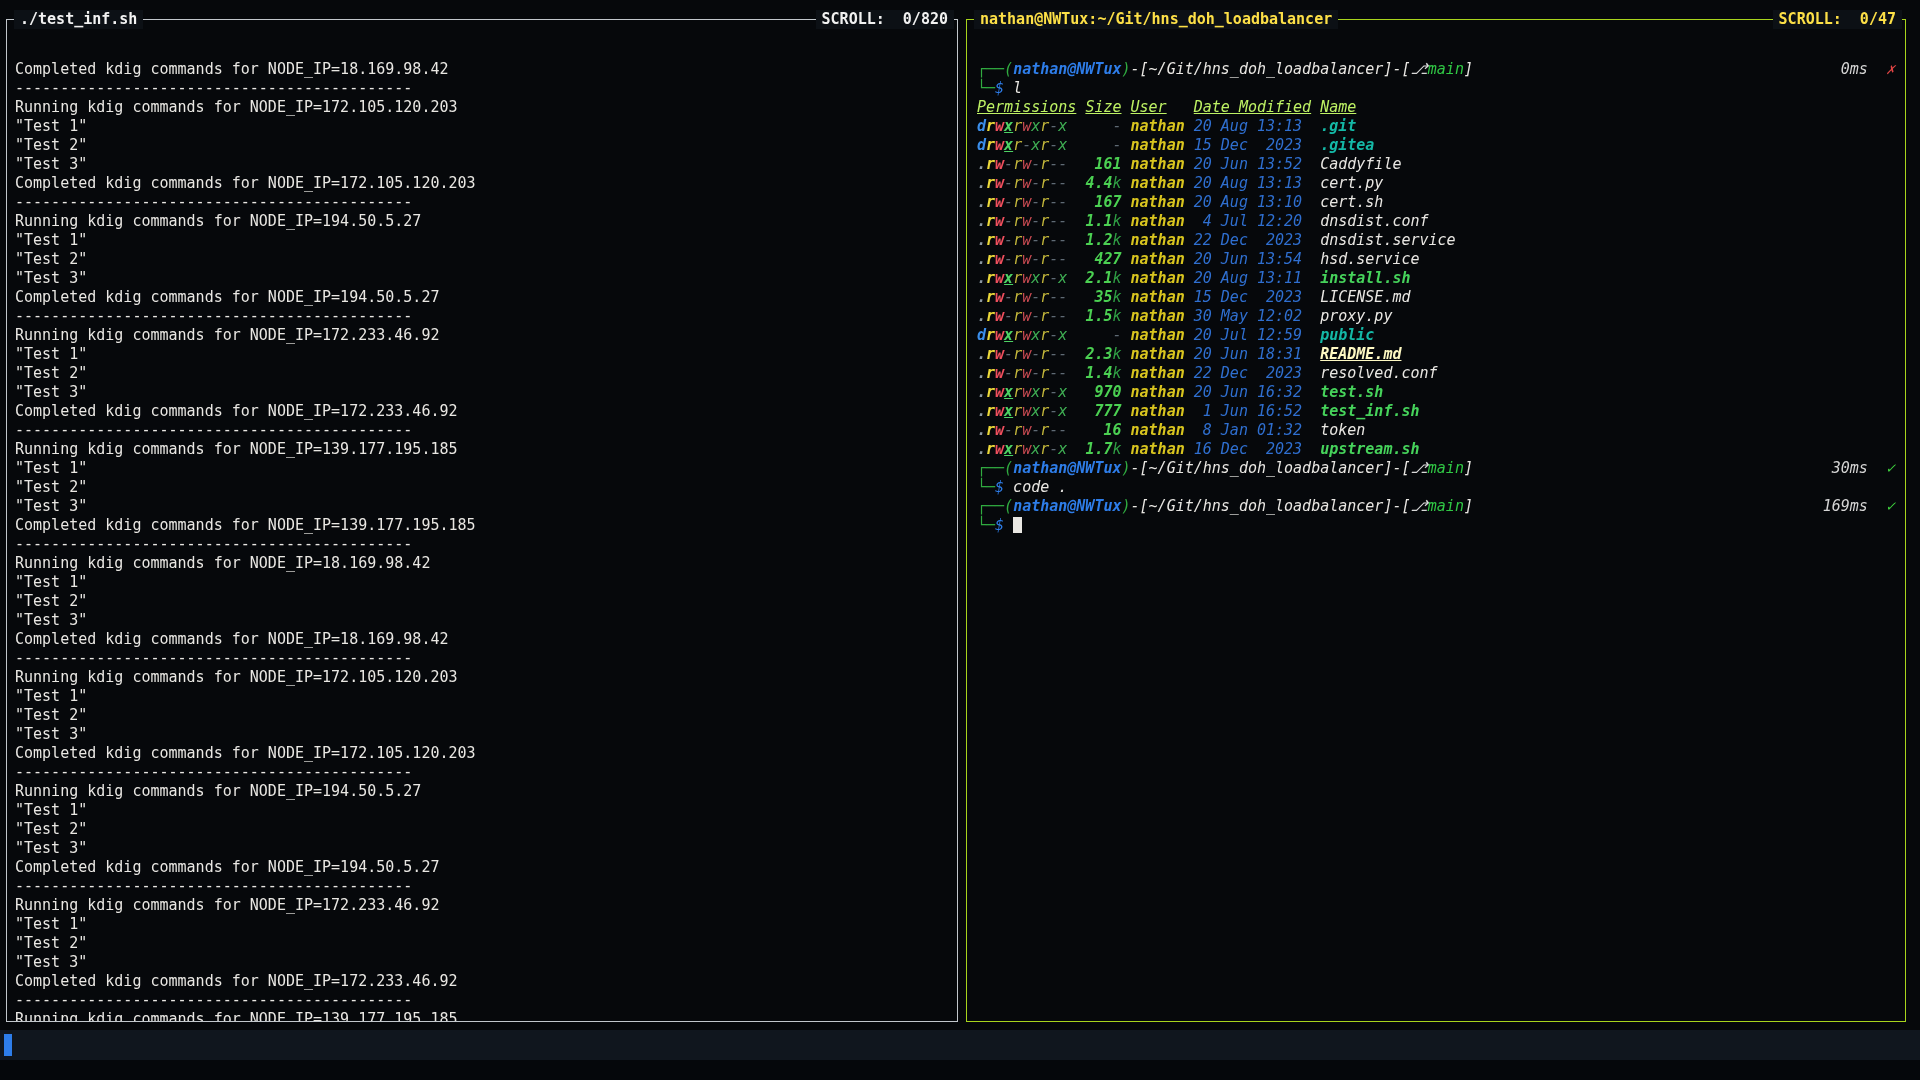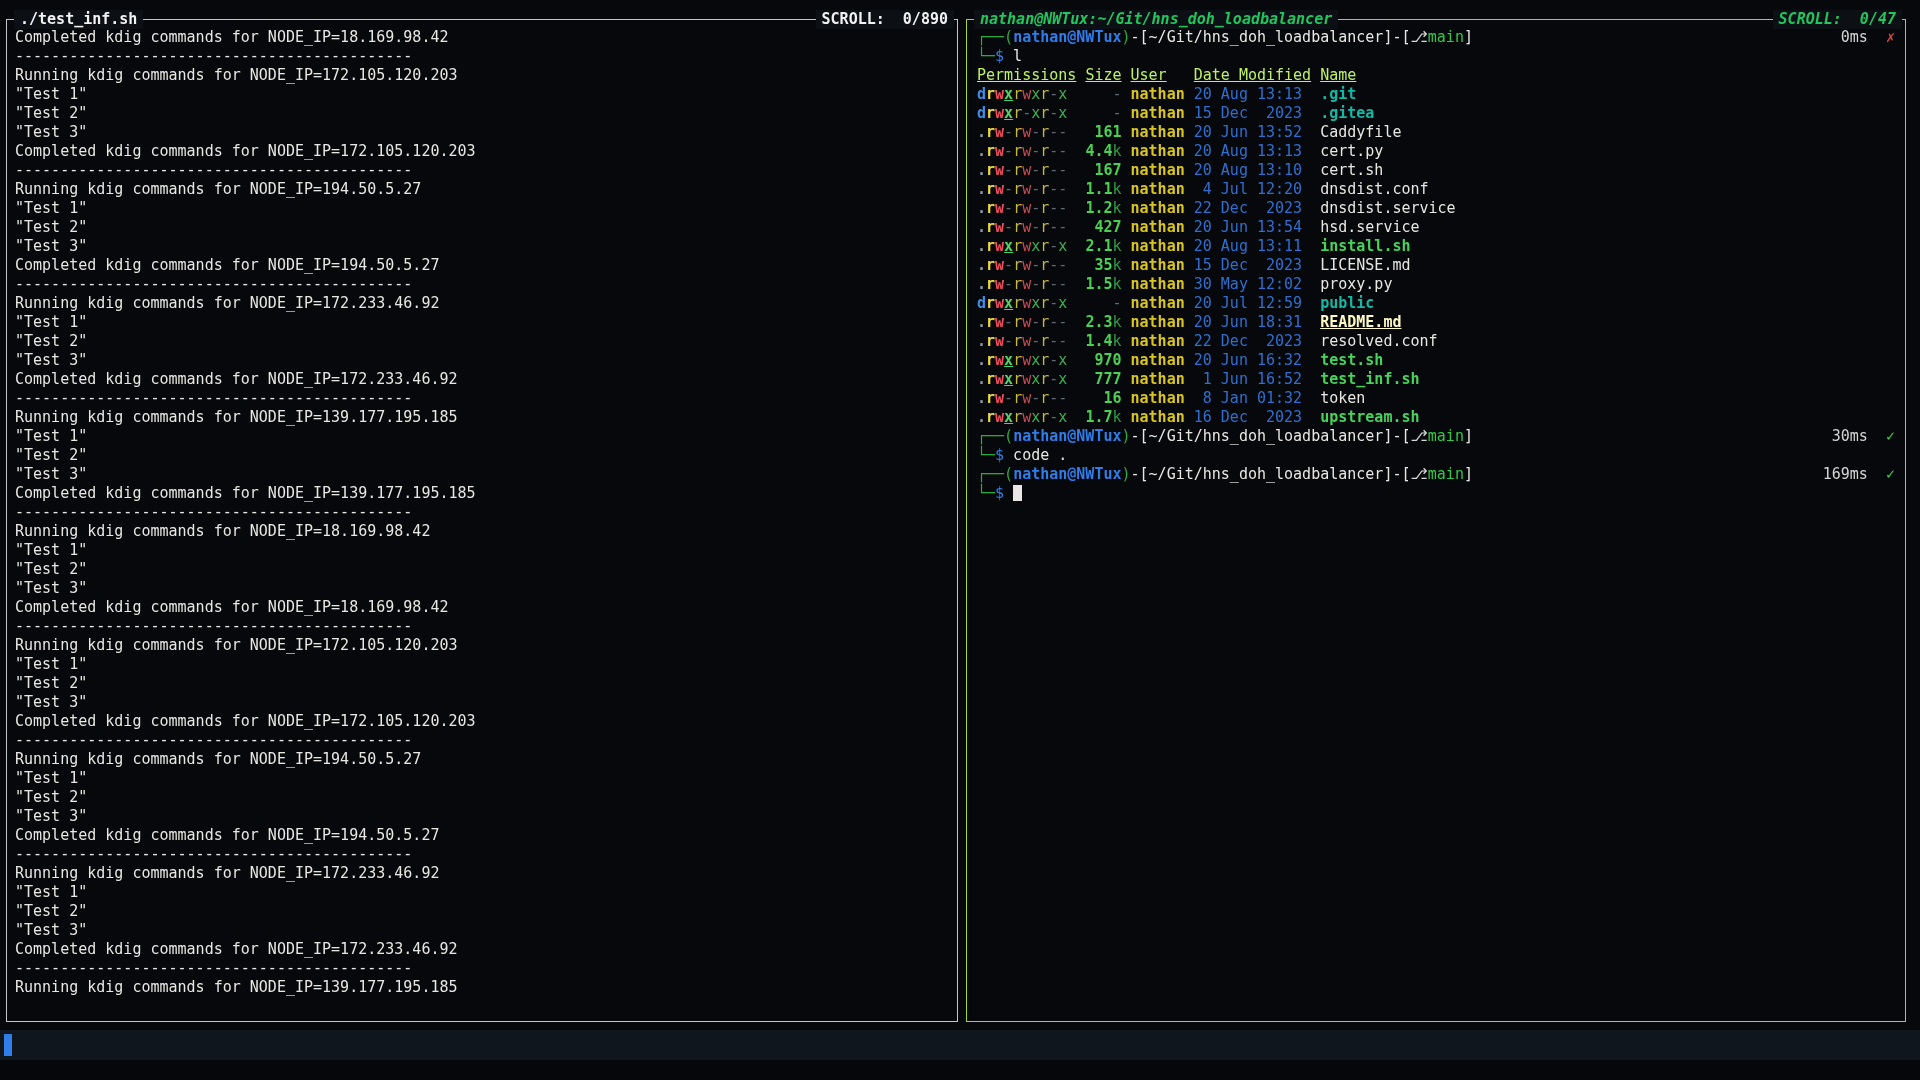--- a/index.html
+++ b/index.html
@@ -32,23 +32,23 @@
   #pane-right { left:966px; width:940px; height:1022px; }
   #pane-left  .pane-body { border-color:#c2c7cc; }
   #pane-right .pane-body { border-color:#a8d41c; }
   .pane-title, .pane-scroll {
     position:absolute; top:10px; height:19px; z-index:2;
     background:#0c1015; padding:0 6px; font-weight:bold; white-space:pre;
   }
   .pane-title { left:8px; }
   .pane-scroll { right:4px; }
   #pane-left  .pane-title, #pane-left .pane-scroll  { color:#f2f2f2; }
-  #pane-right .pane-title, #pane-right .pane-scroll { color:#22c55e;font-style:italic; }
-  .content { padding:8px 0 0 8px; white-space:pre; }
-  #pane-right .content { padding-left:10px; }
+  #pane-right .pane-title, #pane-right .pane-scroll { color:#fde047; }
+  .content { padding:8px 0 0 8px; white-space:pre;margin-top:32px; }
+  #pane-right .content { padding-left:10px;font-style:italic; }
   .line { height:19px; white-space:pre; position:relative; }
   #left-content .line { color:#e9e7e3; }
 
   
   .fr  { color:#30ab40; }            
   .uh  { color:#2e7de9; font-weight:bold; }
   .pth { color:#e9e7e3; }
   .br  { color:#30c845; }            
   .gly { color:#d8d8d8; }
   .dol { color:#2e7de9; }
@@ -89,21 +89,21 @@
 </style>
 </head>
 <body>
 
 <div id="screen">
   <div id="wallpaper"></div>
   <div id="term-backdrop"></div>
 
   <div class="pane" id="pane-left">
     <span class="pane-title">./test_inf.sh</span>
-    <span class="pane-scroll">SCROLL:  0/890</span>
+    <span class="pane-scroll">SCROLL:  0/820</span>
     <div class="pane-body">
       <div class="content" id="left-content"><div class="line">Completed kdig commands for NODE_IP=18.169.98.42</div><div class="line">--------------------------------------------</div><div class="line">Running kdig commands for NODE_IP=172.105.120.203</div><div class="line">"Test 1"</div><div class="line">"Test 2"</div><div class="line">"Test 3"</div><div class="line">Completed kdig commands for NODE_IP=172.105.120.203</div><div class="line">--------------------------------------------</div><div class="line">Running kdig commands for NODE_IP=194.50.5.27</div><div class="line">"Test 1"</div><div class="line">"Test 2"</div><div class="line">"Test 3"</div><div class="line">Completed kdig commands for NODE_IP=194.50.5.27</div><div class="line">--------------------------------------------</div><div class="line">Running kdig commands for NODE_IP=172.233.46.92</div><div class="line">"Test 1"</div><div class="line">"Test 2"</div><div class="line">"Test 3"</div><div class="line">Completed kdig commands for NODE_IP=172.233.46.92</div><div class="line">--------------------------------------------</div><div class="line">Running kdig commands for NODE_IP=139.177.195.185</div><div class="line">"Test 1"</div><div class="line">"Test 2"</div><div class="line">"Test 3"</div><div class="line">Completed kdig commands for NODE_IP=139.177.195.185</div><div class="line">--------------------------------------------</div><div class="line">Running kdig commands for NODE_IP=18.169.98.42</div><div class="line">"Test 1"</div><div class="line">"Test 2"</div><div class="line">"Test 3"</div><div class="line">Completed kdig commands for NODE_IP=18.169.98.42</div><div class="line">--------------------------------------------</div><div class="line">Running kdig commands for NODE_IP=172.105.120.203</div><div class="line">"Test 1"</div><div class="line">"Test 2"</div><div class="line">"Test 3"</div><div class="line">Completed kdig commands for NODE_IP=172.105.120.203</div><div class="line">--------------------------------------------</div><div class="line">Running kdig commands for NODE_IP=194.50.5.27</div><div class="line">"Test 1"</div><div class="line">"Test 2"</div><div class="line">"Test 3"</div><div class="line">Completed kdig commands for NODE_IP=194.50.5.27</div><div class="line">--------------------------------------------</div><div class="line">Running kdig commands for NODE_IP=172.233.46.92</div><div class="line">"Test 1"</div><div class="line">"Test 2"</div><div class="line">"Test 3"</div><div class="line">Completed kdig commands for NODE_IP=172.233.46.92</div><div class="line">--------------------------------------------</div><div class="line">Running kdig commands for NODE_IP=139.177.195.185</div></div>
     </div>
   </div>
 
   <div class="pane" id="pane-right">
     <span class="pane-title">nathan@NWTux:~/Git/hns_doh_loadbalancer</span>
     <span class="pane-scroll">SCROLL:  0/47</span>
     <div class="pane-body">
       <div class="content" id="right-content"><div class="line"><span class="fr">┌──(</span><span class="uh">nathan@NWTux</span><span class="fr">)</span><span class="pth">-[~/Git/hns_doh_loadbalancer]-[</span><span class="gly">⎇</span><span class="br">main</span><span class="pth">]</span><span class="pstat"><span>0ms  </span><span class="bad">✗</span></span></div><div class="line"><span class="fr">└─</span><span class="dol">$</span><span class="cmdtx"> l</span></div><div class="line hdr"><u>Permissions</u> <u>Size</u> <u>User</u>   <u>Date Modified</u> <u>Name</u></div><div class="line"><span class="p-d">d</span><span class="p-r s">r</span><span class="p-w s">w</span><span class="p-x s">x</span><span class="p-r">r</span><span class="p-w">w</span><span class="p-x">x</span><span class="p-r">r</span><span class="p-dash">-</span><span class="p-x">x</span>     <span class="szd">-</span> <span class="usr">nathan</span> <span class="dat">20 Aug 13:13</span>  <span class="n-dir">.git</span></div><div class="line"><span class="p-d">d</span><span class="p-r s">r</span><span class="p-w s">w</span><span class="p-x s">x</span><span class="p-r">r</span><span class="p-dash">-</span><span class="p-x">x</span><span class="p-r">r</span><span class="p-dash">-</span><span class="p-x">x</span>     <span class="szd">-</span> <span class="usr">nathan</span> <span class="dat">15 Dec  2023</span>  <span class="n-dir">.gitea</span></div><div class="line"><span class="p-dot">.</span><span class="p-r s">r</span><span class="p-w s">w</span><span class="p-dash">-</span><span class="p-r">r</span><span class="p-w">w</span><span class="p-dash">-</span><span class="p-r">r</span><span class="p-dash">-</span><span class="p-dash">-</span>   <span class="sz">161</span> <span class="usr">nathan</span> <span class="dat">20 Jun 13:52</span>  <span class="n-file">Caddyfile</span></div><div class="line"><span class="p-dot">.</span><span class="p-r s">r</span><span class="p-w s">w</span><span class="p-dash">-</span><span class="p-r">r</span><span class="p-w">w</span><span class="p-dash">-</span><span class="p-r">r</span><span class="p-dash">-</span><span class="p-dash">-</span>  <span class="sz">4.4</span><span class="szu">k</span> <span class="usr">nathan</span> <span class="dat">20 Aug 13:13</span>  <span class="n-file">cert.py</span></div><div class="line"><span class="p-dot">.</span><span class="p-r s">r</span><span class="p-w s">w</span><span class="p-dash">-</span><span class="p-r">r</span><span class="p-w">w</span><span class="p-dash">-</span><span class="p-r">r</span><span class="p-dash">-</span><span class="p-dash">-</span>   <span class="sz">167</span> <span class="usr">nathan</span> <span class="dat">20 Aug 13:10</span>  <span class="n-file">cert.sh</span></div><div class="line"><span class="p-dot">.</span><span class="p-r s">r</span><span class="p-w s">w</span><span class="p-dash">-</span><span class="p-r">r</span><span class="p-w">w</span><span class="p-dash">-</span><span class="p-r">r</span><span class="p-dash">-</span><span class="p-dash">-</span>  <span class="sz">1.1</span><span class="szu">k</span> <span class="usr">nathan</span> <span class="dat"> 4 Jul 12:20</span>  <span class="n-file">dnsdist.conf</span></div><div class="line"><span class="p-dot">.</span><span class="p-r s">r</span><span class="p-w s">w</span><span class="p-dash">-</span><span class="p-r">r</span><span class="p-w">w</span><span class="p-dash">-</span><span class="p-r">r</span><span class="p-dash">-</span><span class="p-dash">-</span>  <span class="sz">1.2</span><span class="szu">k</span> <span class="usr">nathan</span> <span class="dat">22 Dec  2023</span>  <span class="n-file">dnsdist.service</span></div><div class="line"><span class="p-dot">.</span><span class="p-r s">r</span><span class="p-w s">w</span><span class="p-dash">-</span><span class="p-r">r</span><span class="p-w">w</span><span class="p-dash">-</span><span class="p-r">r</span><span class="p-dash">-</span><span class="p-dash">-</span>   <span class="sz">427</span> <span class="usr">nathan</span> <span class="dat">20 Jun 13:54</span>  <span class="n-file">hsd.service</span></div><div class="line"><span class="p-dot">.</span><span class="p-r s">r</span><span class="p-w s">w</span><span class="p-x s">x</span><span class="p-r">r</span><span class="p-w">w</span><span class="p-x">x</span><span class="p-r">r</span><span class="p-dash">-</span><span class="p-x">x</span>  <span class="sz">2.1</span><span class="szu">k</span> <span class="usr">nathan</span> <span class="dat">20 Aug 13:11</span>  <span class="n-exec">install.sh</span></div><div class="line"><span class="p-dot">.</span><span class="p-r s">r</span><span class="p-w s">w</span><span class="p-dash">-</span><span class="p-r">r</span><span class="p-w">w</span><span class="p-dash">-</span><span class="p-r">r</span><span class="p-dash">-</span><span class="p-dash">-</span>   <span class="sz">35</span><span class="szu">k</span> <span class="usr">nathan</span> <span class="dat">15 Dec  2023</span>  <span class="n-file">LICENSE.md</span></div><div class="line"><span class="p-dot">.</span><span class="p-r s">r</span><span class="p-w s">w</span><span class="p-dash">-</span><span class="p-r">r</span><span class="p-w">w</span><span class="p-dash">-</span><span class="p-r">r</span><span class="p-dash">-</span><span class="p-dash">-</span>  <span class="sz">1.5</span><span class="szu">k</span> <span class="usr">nathan</span> <span class="dat">30 May 12:02</span>  <span class="n-file">proxy.py</span></div><div class="line"><span class="p-d">d</span><span class="p-r s">r</span><span class="p-w s">w</span><span class="p-x s">x</span><span class="p-r">r</span><span class="p-w">w</span><span class="p-x">x</span><span class="p-r">r</span><span class="p-dash">-</span><span class="p-x">x</span>     <span class="szd">-</span> <span class="usr">nathan</span> <span class="dat">20 Jul 12:59</span>  <span class="n-dir">public</span></div><div class="line"><span class="p-dot">.</span><span class="p-r s">r</span><span class="p-w s">w</span><span class="p-dash">-</span><span class="p-r">r</span><span class="p-w">w</span><span class="p-dash">-</span><span class="p-r">r</span><span class="p-dash">-</span><span class="p-dash">-</span>  <span class="sz">2.3</span><span class="szu">k</span> <span class="usr">nathan</span> <span class="dat">20 Jun 18:31</span>  <span class="n-readme">README.md</span></div><div class="line"><span class="p-dot">.</span><span class="p-r s">r</span><span class="p-w s">w</span><span class="p-dash">-</span><span class="p-r">r</span><span class="p-w">w</span><span class="p-dash">-</span><span class="p-r">r</span><span class="p-dash">-</span><span class="p-dash">-</span>  <span class="sz">1.4</span><span class="szu">k</span> <span class="usr">nathan</span> <span class="dat">22 Dec  2023</span>  <span class="n-file">resolved.conf</span></div><div class="line"><span class="p-dot">.</span><span class="p-r s">r</span><span class="p-w s">w</span><span class="p-x s">x</span><span class="p-r">r</span><span class="p-w">w</span><span class="p-x">x</span><span class="p-r">r</span><span class="p-dash">-</span><span class="p-x">x</span>   <span class="sz">970</span> <span class="usr">nathan</span> <span class="dat">20 Jun 16:32</span>  <span class="n-exec">test.sh</span></div><div class="line"><span class="p-dot">.</span><span class="p-r s">r</span><span class="p-w s">w</span><span class="p-x s">x</span><span class="p-r">r</span><span class="p-w">w</span><span class="p-x">x</span><span class="p-r">r</span><span class="p-dash">-</span><span class="p-x">x</span>   <span class="sz">777</span> <span class="usr">nathan</span> <span class="dat"> 1 Jun 16:52</span>  <span class="n-exec">test_inf.sh</span></div><div class="line"><span class="p-dot">.</span><span class="p-r s">r</span><span class="p-w s">w</span><span class="p-dash">-</span><span class="p-r">r</span><span class="p-w">w</span><span class="p-dash">-</span><span class="p-r">r</span><span class="p-dash">-</span><span class="p-dash">-</span>    <span class="sz">16</span> <span class="usr">nathan</span> <span class="dat"> 8 Jan 01:32</span>  <span class="n-file">token</span></div><div class="line"><span class="p-dot">.</span><span class="p-r s">r</span><span class="p-w s">w</span><span class="p-x s">x</span><span class="p-r">r</span><span class="p-w">w</span><span class="p-x">x</span><span class="p-r">r</span><span class="p-dash">-</span><span class="p-x">x</span>  <span class="sz">1.7</span><span class="szu">k</span> <span class="usr">nathan</span> <span class="dat">16 Dec  2023</span>  <span class="n-exec">upstream.sh</span></div><div class="line"><span class="fr">┌──(</span><span class="uh">nathan@NWTux</span><span class="fr">)</span><span class="pth">-[~/Git/hns_doh_loadbalancer]-[</span><span class="gly">⎇</span><span class="br">main</span><span class="pth">]</span><span class="pstat"><span>30ms  </span><span class="ok">✓</span></span></div><div class="line"><span class="fr">└─</span><span class="dol">$</span><span class="cmdtx"> code .</span></div><div class="line"><span class="fr">┌──(</span><span class="uh">nathan@NWTux</span><span class="fr">)</span><span class="pth">-[~/Git/hns_doh_loadbalancer]-[</span><span class="gly">⎇</span><span class="br">main</span><span class="pth">]</span><span class="pstat"><span>169ms  </span><span class="ok">✓</span></span></div><div class="line"><span class="fr">└─</span><span class="dol">$</span><span class="cmdtx"> </span><span class="cursor"></span></div></div>

